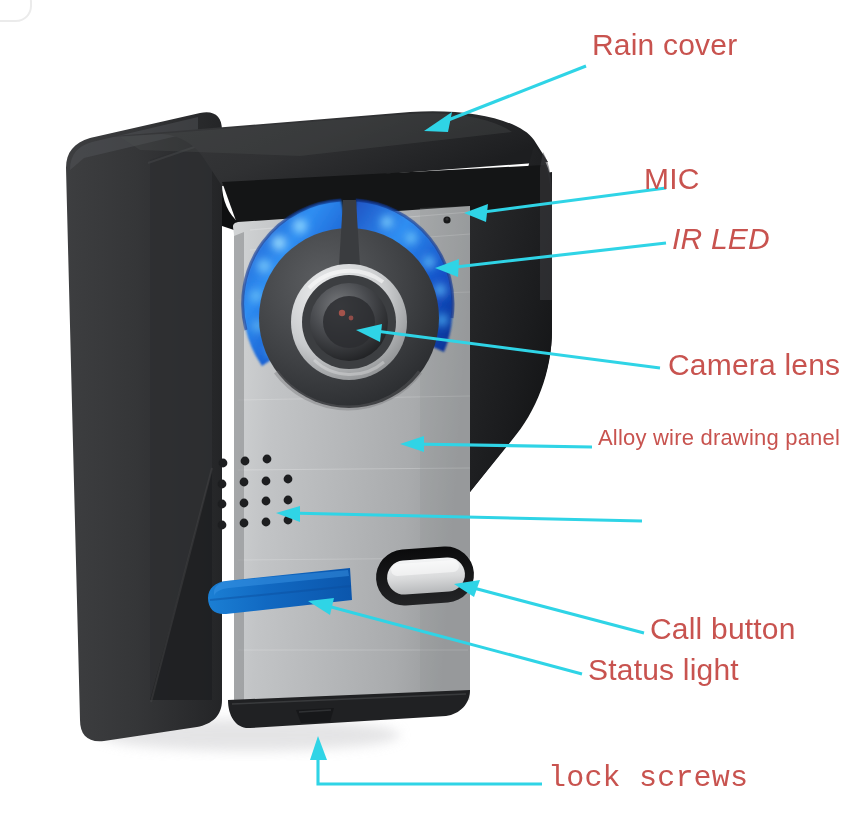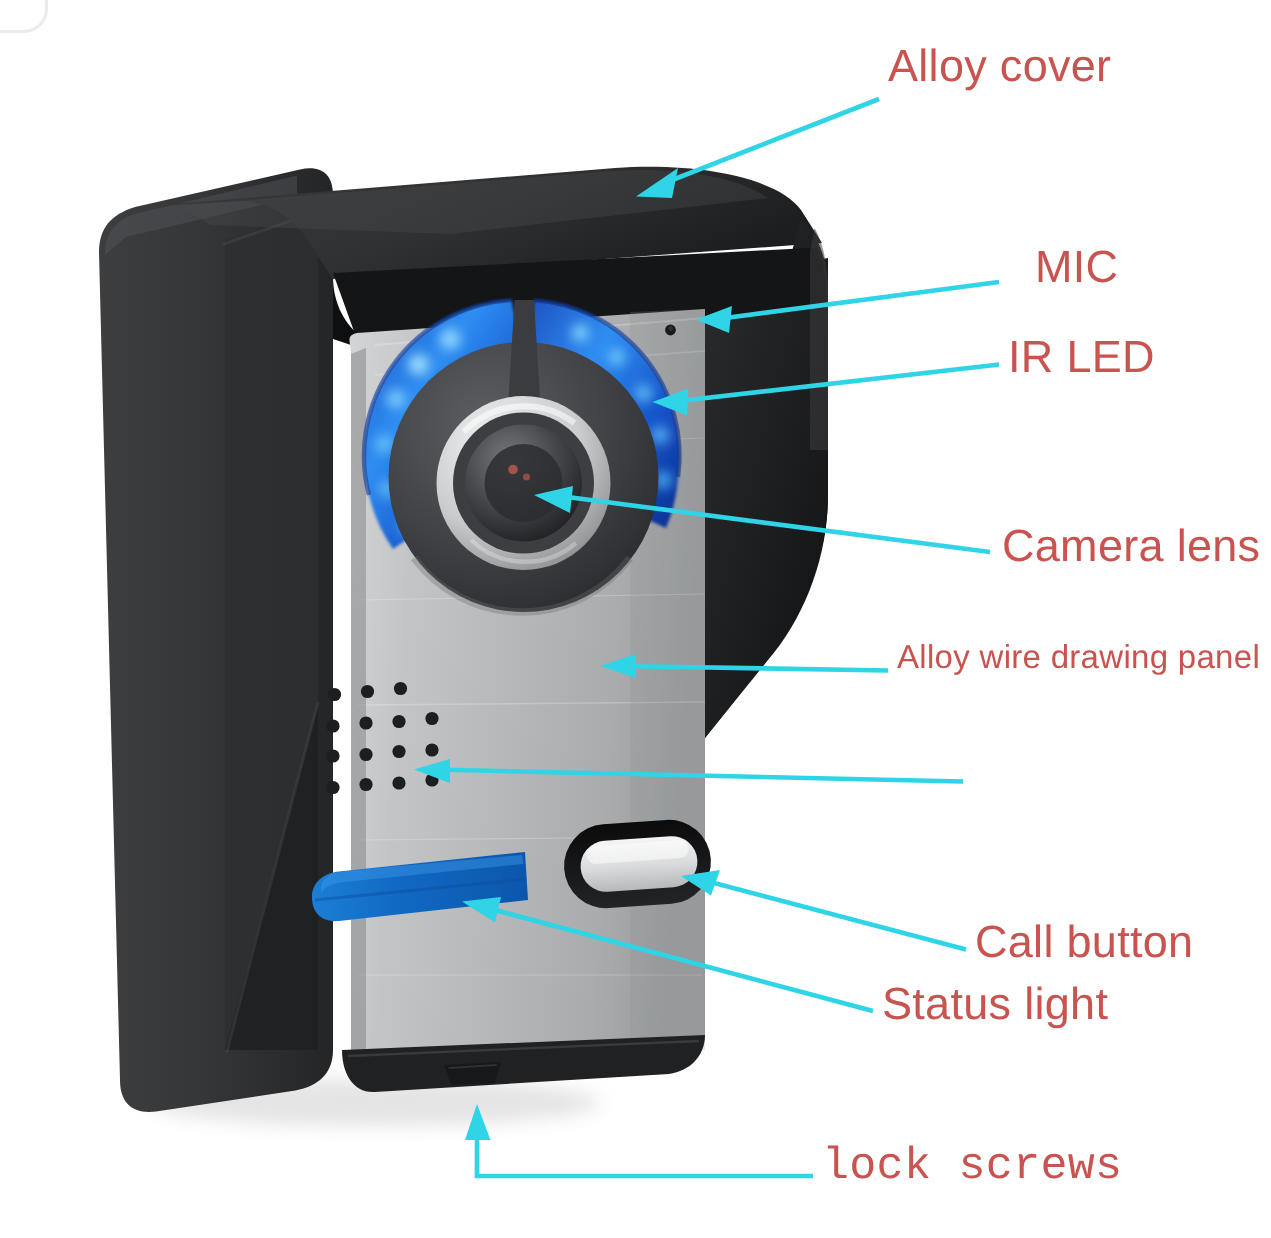--- a/index.html
+++ b/index.html
@@ -28,22 +28,22 @@
     color:#c8534f;
     white-space:nowrap;
     line-height:1;
     font-weight:400;
     letter-spacing:.2px;
   }
   .lbl-big{font-size:30px;}
   .lbl-small{font-size:22px;}
 
   .lbl-rain   {left:592px;top:30px;}
-  .lbl-mic    {left:690px;top:164px;}
-  .lbl-irled  {left:672px;top:224px;}
+  .lbl-mic    {left:644px;top:164px;}
+  .lbl-irled  {left:672px;top:224px;font-style:italic;}
   .lbl-lens   {left:668px;top:350px;}
   .lbl-alloy  {left:598px;top:427px;}
   .lbl-speaker{left:648px;top:503px;}
   .lbl-call   {left:650px;top:614px;text-align:center;}
   .lbl-status {left:588px;top:655px;text-align:right;}
   .lbl-lock   {left:548px;top:763px;font-family:Liberation Mono, monospace;}
 </style>
 </head>
 <body>
 
@@ -359,21 +359,21 @@
       <path d="M 276,513 L 300,506 L 300,522 Z"></path>
 
       <path d="M 454,584 L 480,580 L 474,597 Z"></path>
 
       <path d="M 308,601 L 334,598 L 330,615 Z"></path>
 
       <path d="M 318,736 L 310,760 L 327,760 Z"></path>
     </g>
   </svg>
 
-  <div class="label lbl-big lbl-rain">Alloy cover</div>
+  <div class="label lbl-big lbl-rain">Rain cover</div>
   <div class="label lbl-big lbl-mic">MIC</div>
   <div class="label lbl-big lbl-irled">IR LED</div>
   <div class="label lbl-big lbl-lens">Camera lens</div>
   <div class="label lbl-small lbl-alloy">Alloy wire drawing panel</div>
   <div class="label lbl-big lbl-call">Call button</div>
   <div class="label lbl-big lbl-status">Status light</div>
   <div class="label lbl-big lbl-lock">lock screws</div>
 
 </div>
 

